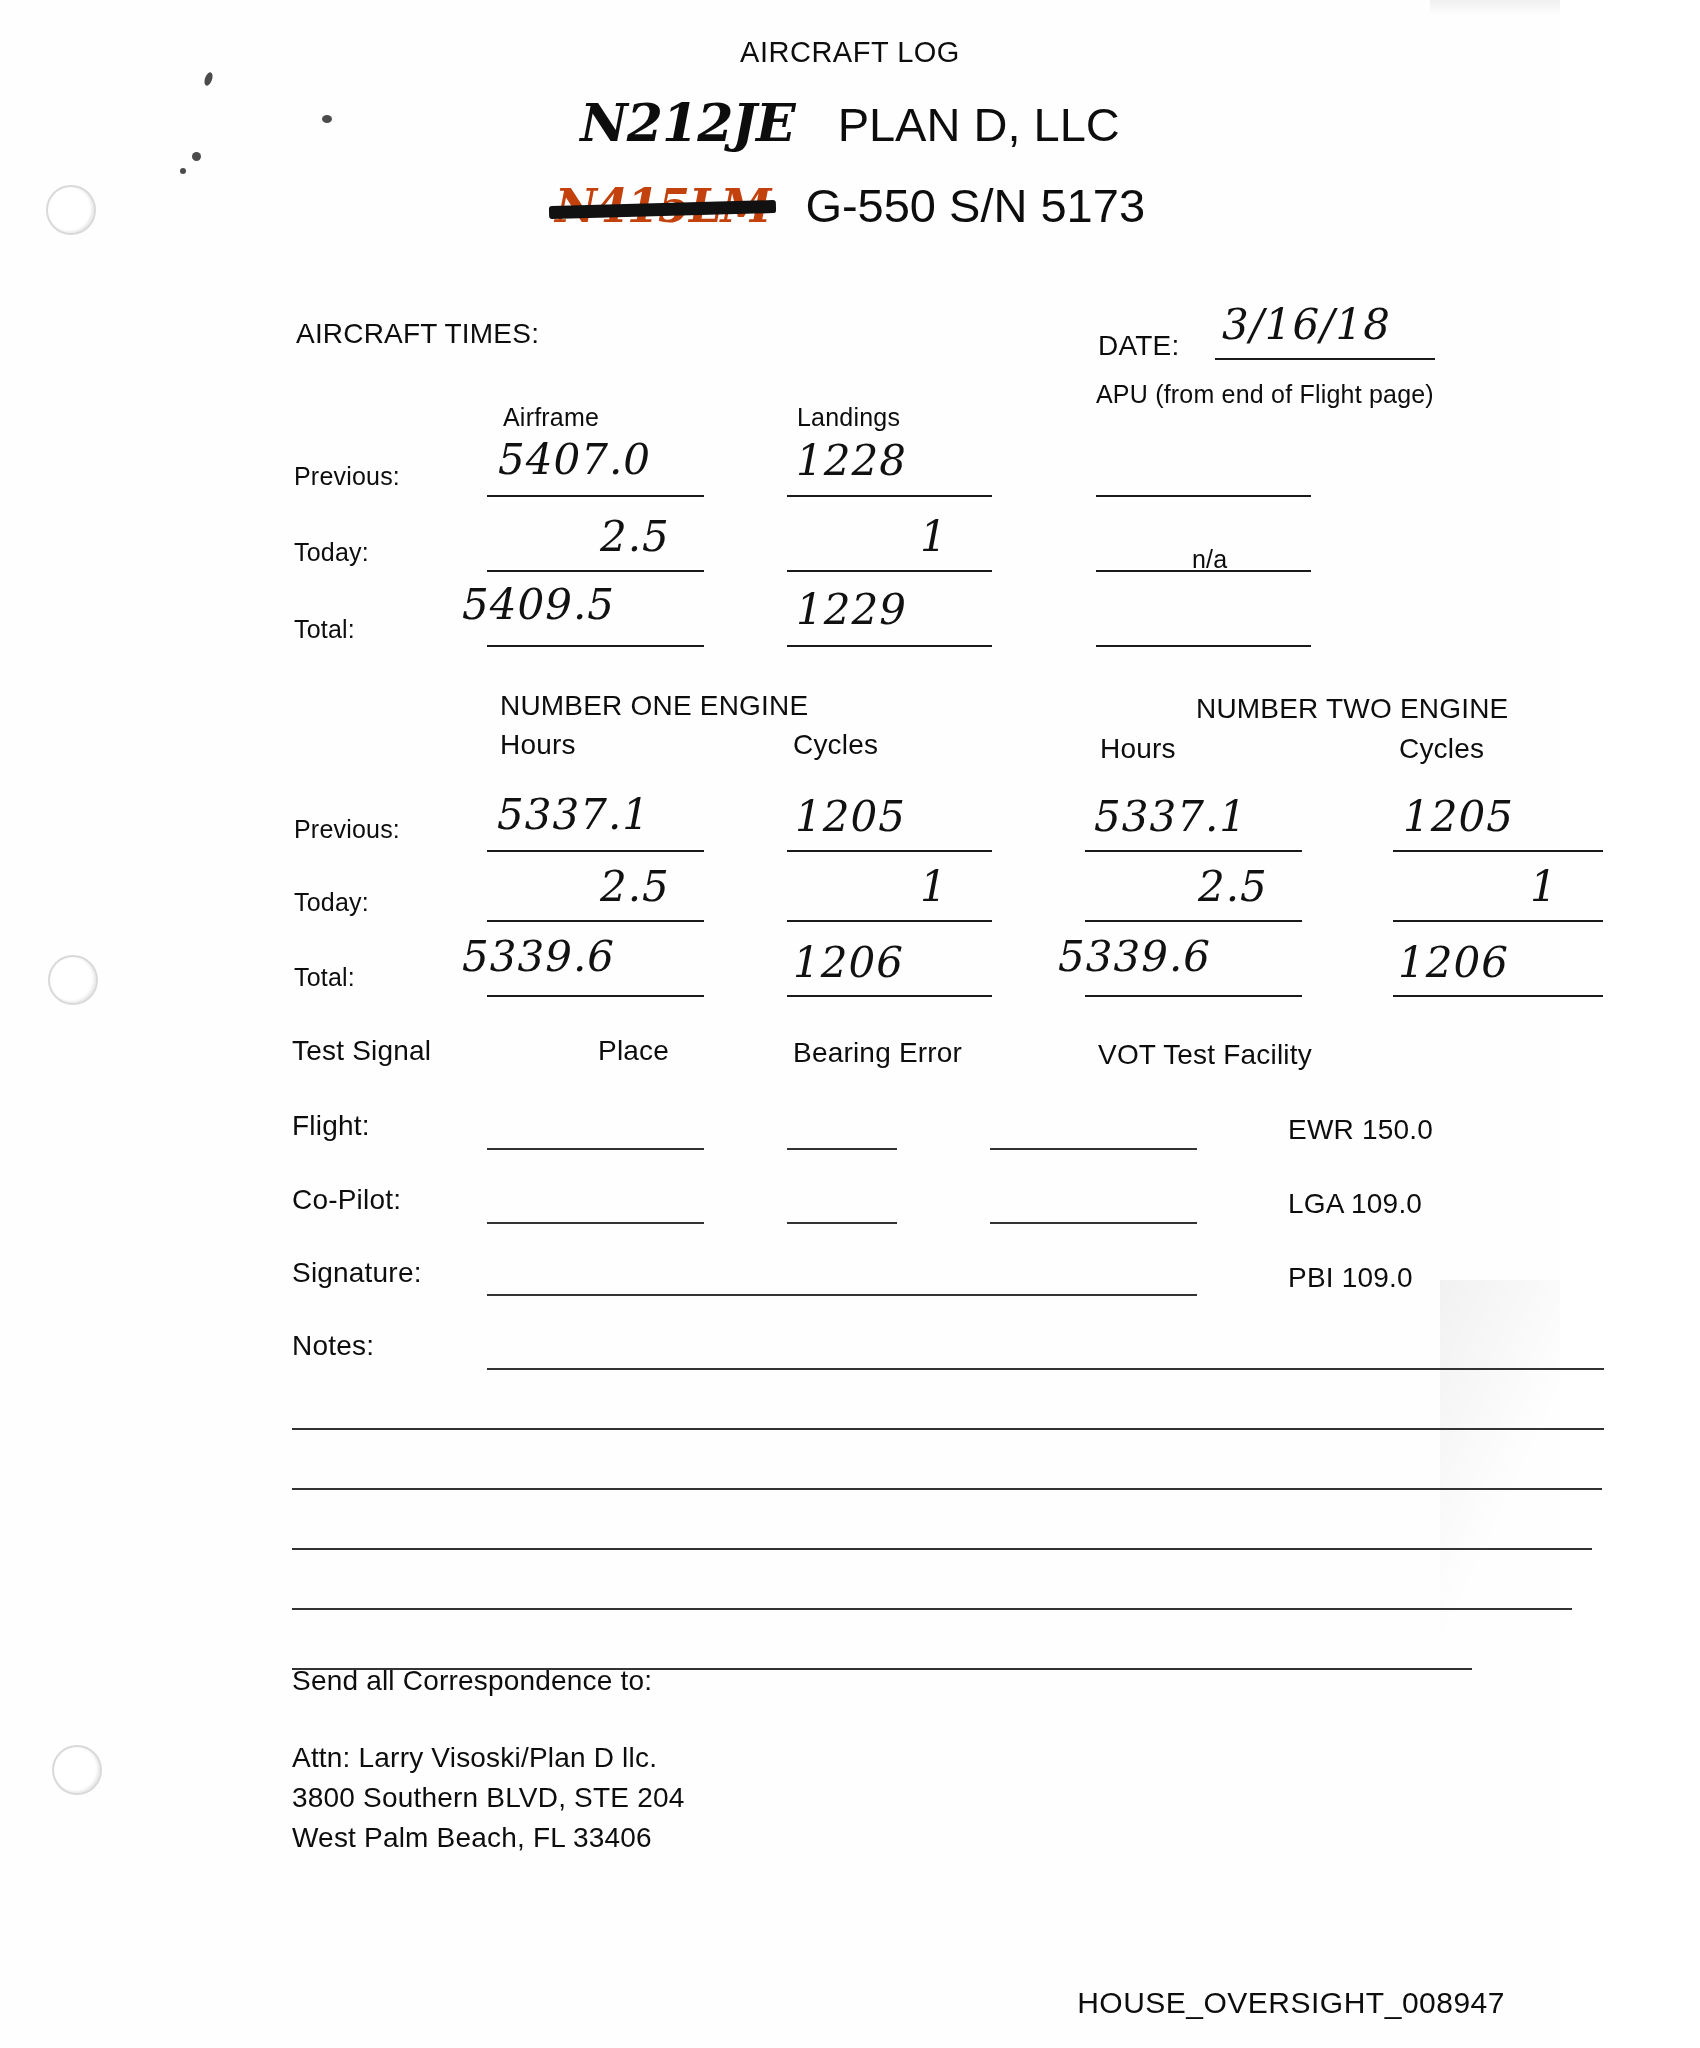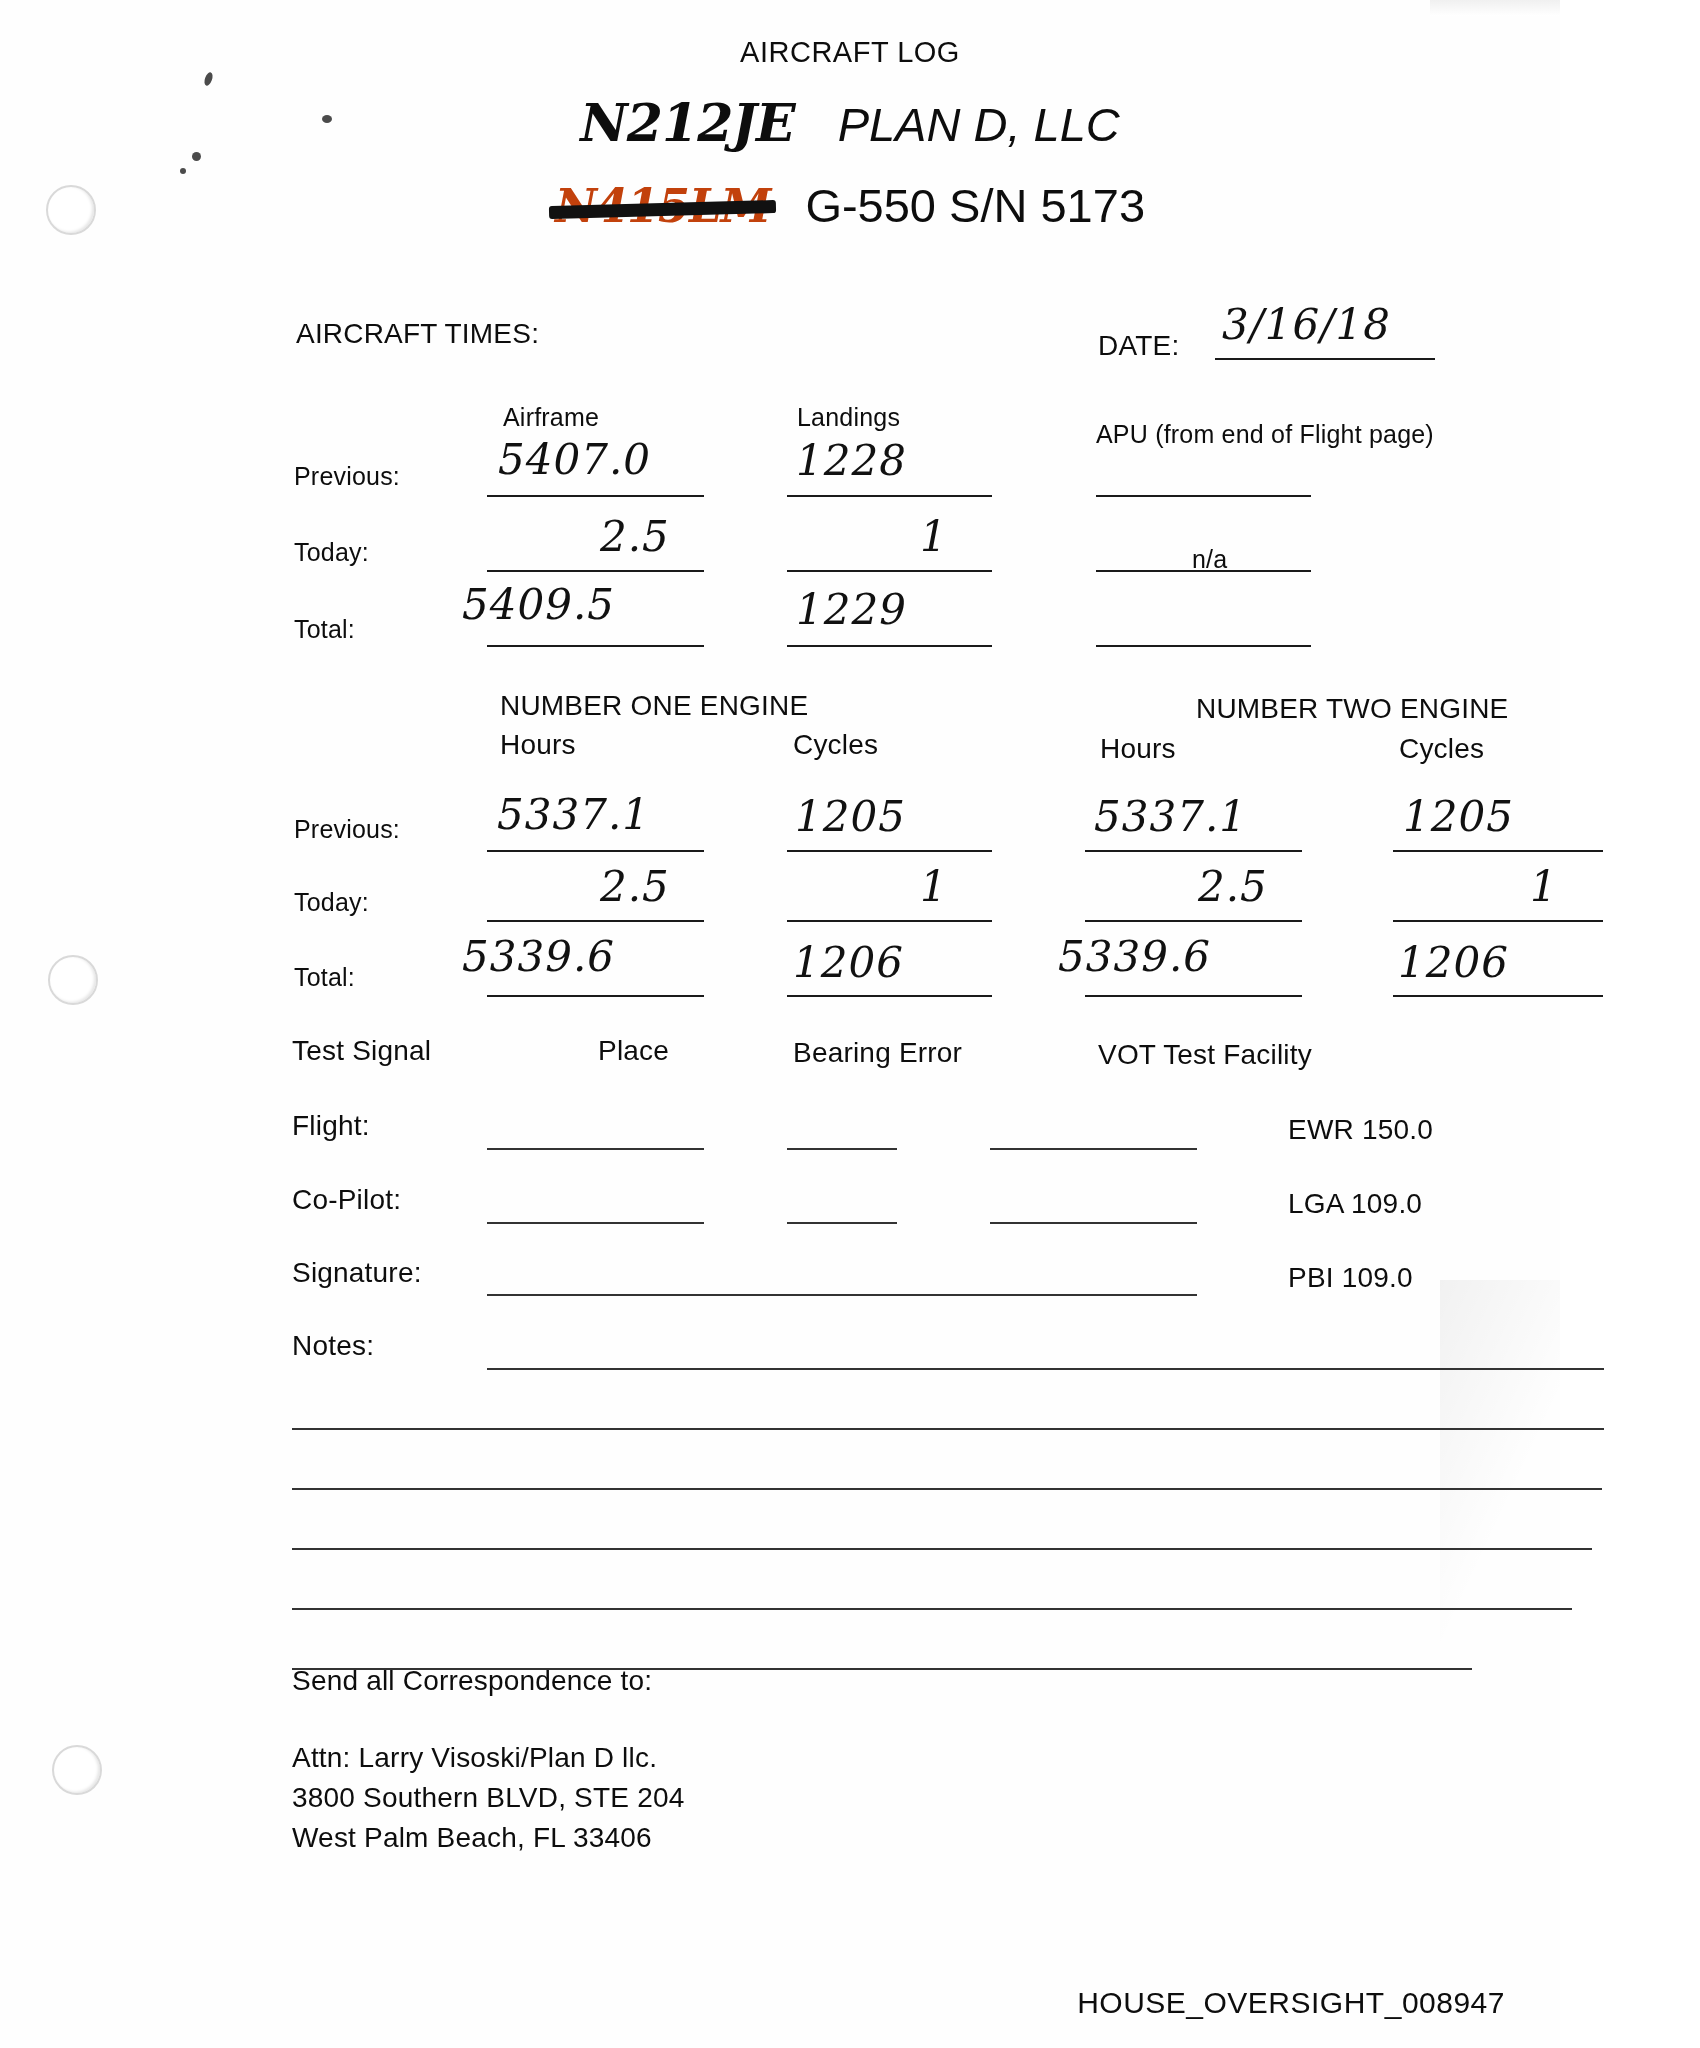--- a/index.html
+++ b/index.html
@@ -157,37 +157,37 @@
 
   <div class="smudge" style="left:205px; top:72px; width:7px; height:14px; transform:rotate(20deg);"></div>
   <div class="smudge" style="left:322px; top:115px; width:10px; height:8px;"></div>
   <div class="smudge" style="left:192px; top:152px; width:9px; height:9px;"></div>
   <div class="smudge" style="left:180px; top:168px; width:6px; height:6px;"></div>
 
   <div class="hdr-small">AIRCRAFT LOG</div>
 
   <div class="hdr-line1">
     <span class="hand-tail">N212JE</span>
-    <span style="margin-left:30px;font-style:italic;">PLAN D, LLC</span>
+    <span style="margin-left:30px;">PLAN D, LLC</span>
   </div>
 
   <div class="hdr-line2">
     <span class="struck">N415LM</span>
     <span style="margin-left:22px;">G-550 S/N 5173</span>
   </div>
 
   <div class="lbl big" style="left:296px; top:318px;">AIRCRAFT TIMES:</div>
 
   <div class="lbl big" style="left:1098px; top:330px;">DATE:</div>
   <div class="hand" style="left:1222px; top:300px;">3/16/18</div>
   <div class="rule" style="left:1215px; top:358px; width:220px;"></div>
 
   <div class="lbl" style="left:503px; top:403px;">Airframe</div>
   <div class="lbl" style="left:797px; top:403px;">Landings</div>
-  <div class="lbl" style="left:1096px; top:420px;">APU (from end of Flight page)</div>
+  <div class="lbl" style="left:1096px; top:380px;">APU (from end of Flight page)</div>
 
   <div class="lbl" style="left:294px; top:462px;">Previous:</div>
   <div class="hand" style="left:498px; top:435px;">5407.0</div>
   <div class="rule" style="left:487px; top:495px; width:217px;"></div>
   <div class="hand" style="left:796px; top:436px;">1228</div>
   <div class="rule" style="left:787px; top:495px; width:205px;"></div>
   <div class="hand" style="left:1148px; top:436px;"></div>
   <div class="rule" style="left:1096px; top:495px; width:215px;"></div>
 
   <div class="lbl" style="left:294px; top:538px;">Today:</div>

